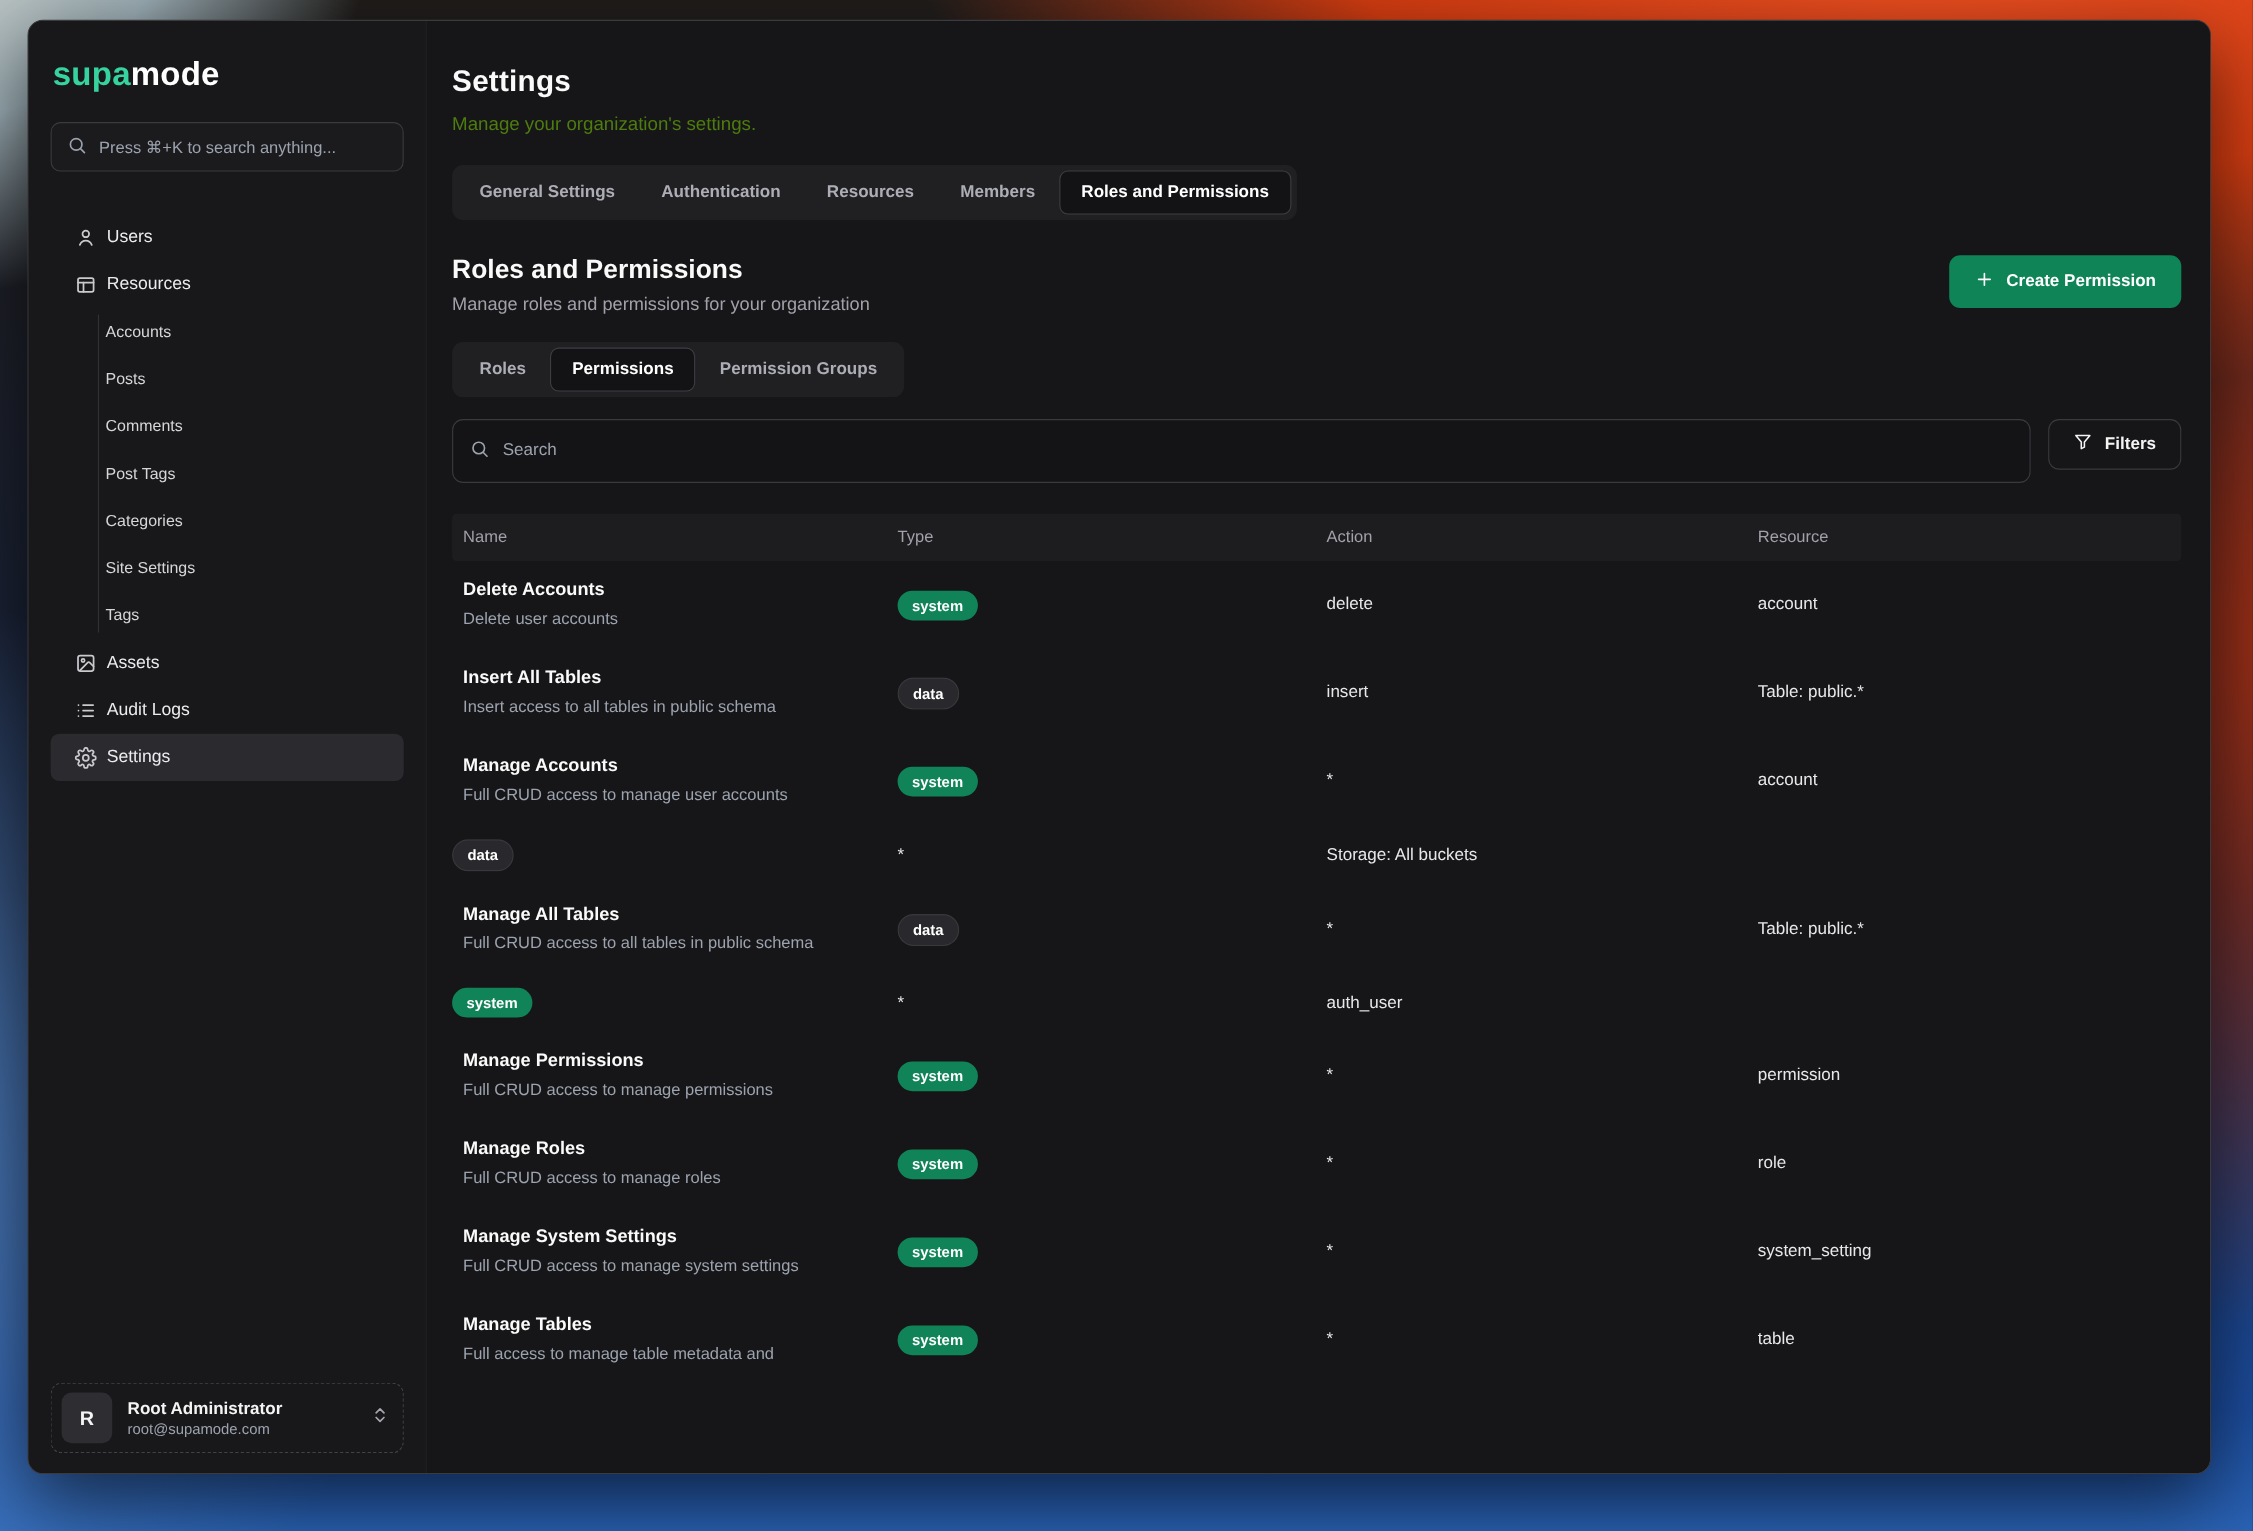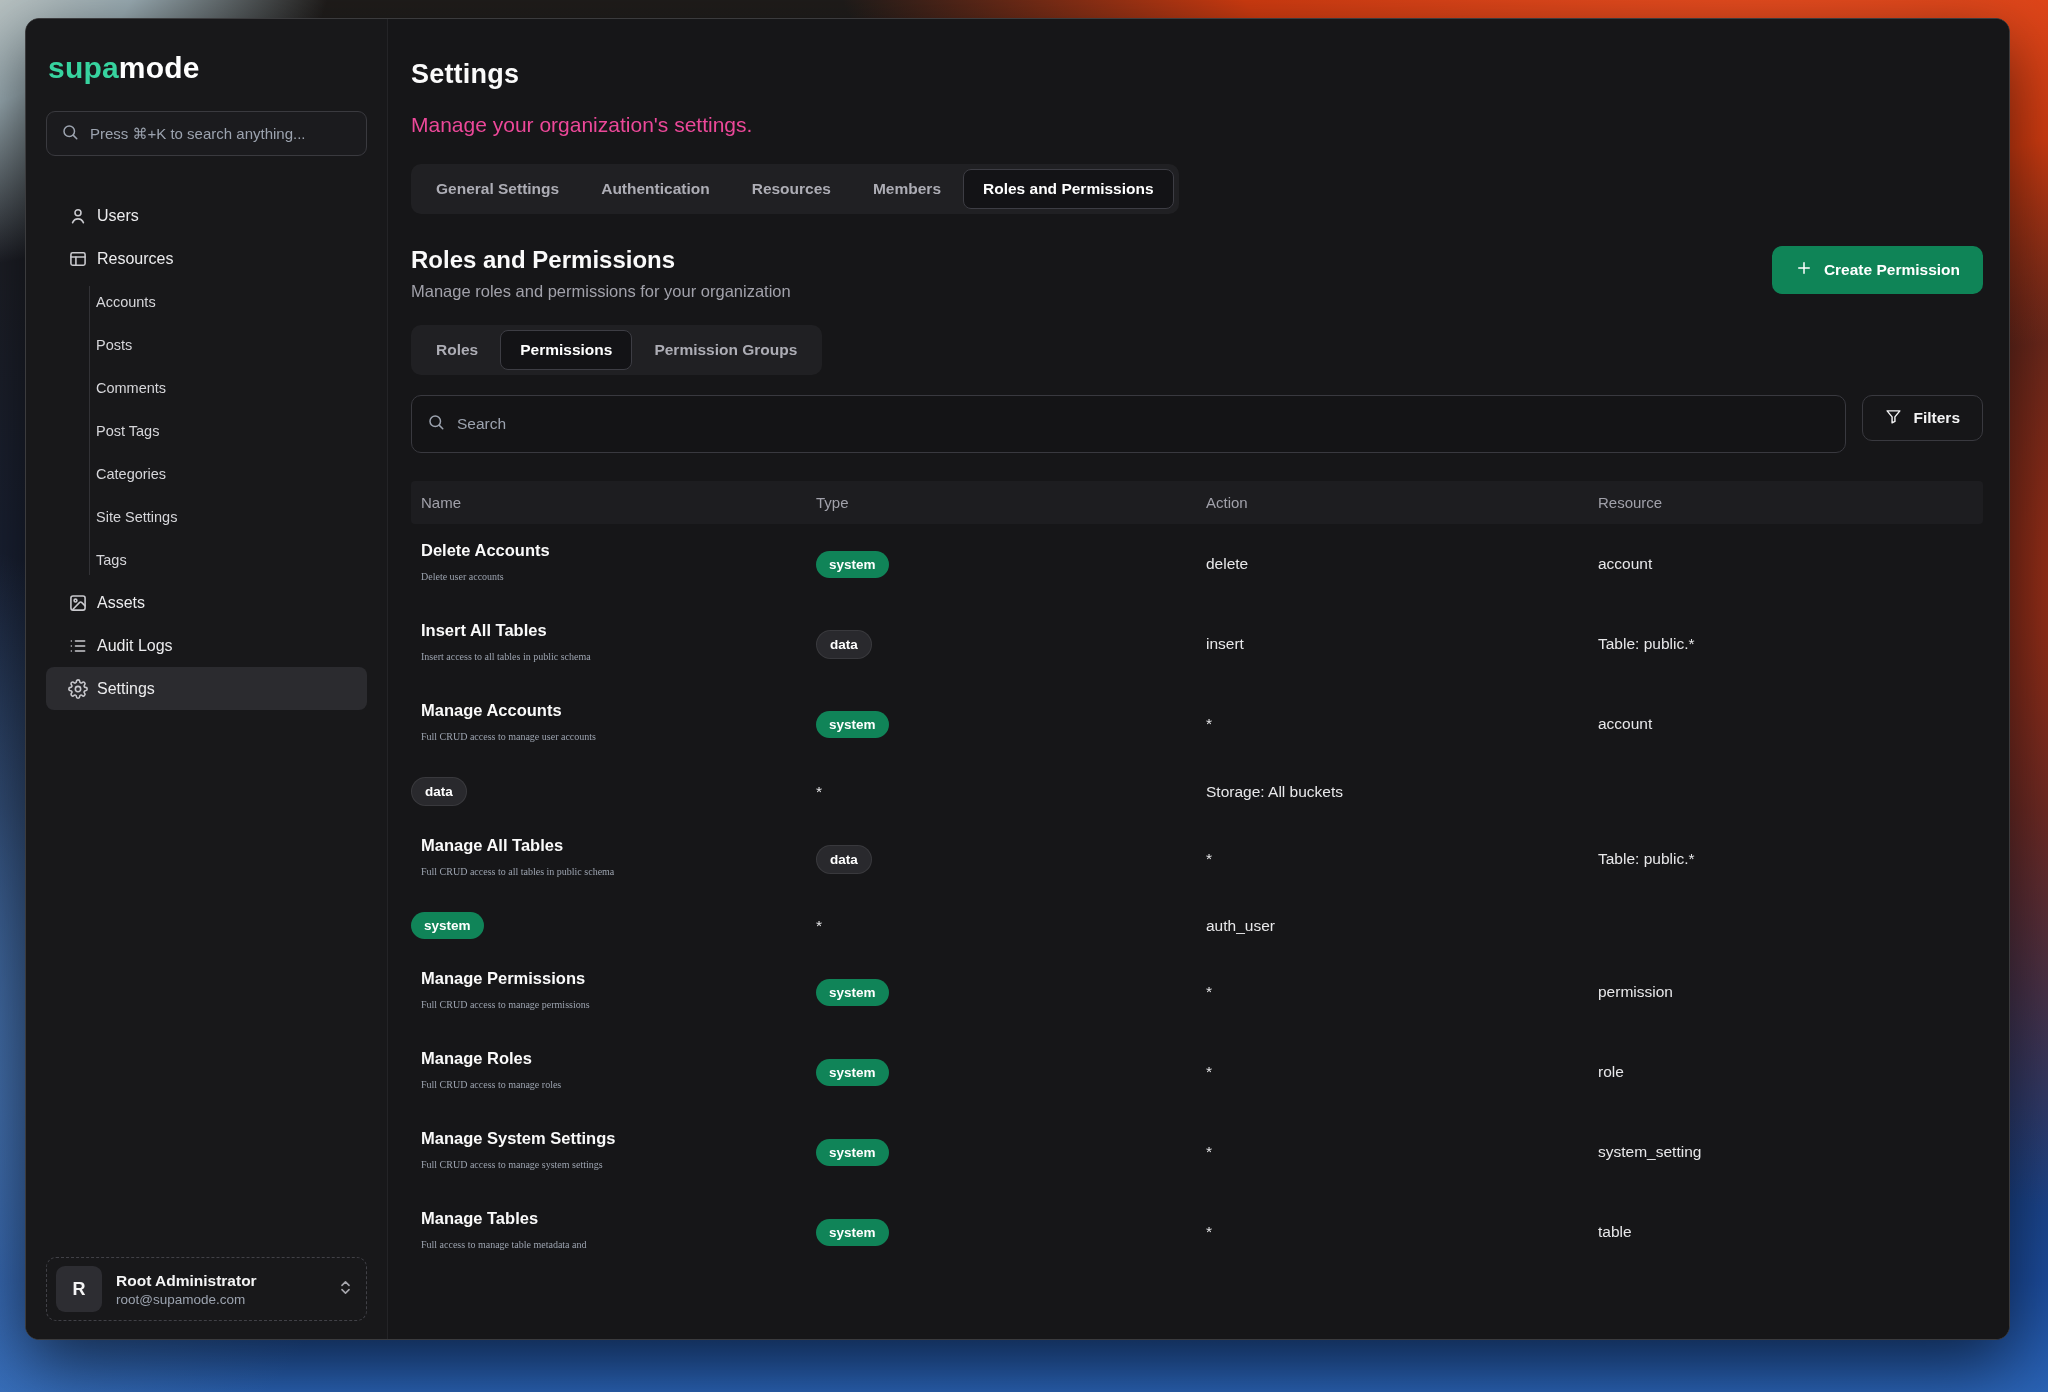--- a/index.html
+++ b/index.html
@@ -50,21 +50,21 @@
     display:flex; align-items:center; gap:14px; padding:0 12px 0 9px;
   }
   .avatar { width:46px; height:46px; border-radius:9px; background:#2d2d32; color:#f4f4f5; font-size:18px; font-weight:600; display:flex; align-items:center; justify-content:center; }
   .user-meta { flex:1; display:flex; flex-direction:column; gap:2px; }
   .user-name { font-size:15.5px; font-weight:700; color:#f4f4f5; }
   .user-email { font-size:13.5px; color:#9ca3af; }
   .chev-updown { color:#a6a6ad; }
   
   .main { flex:1; padding:40px 26px 0 23px; overflow:hidden; background:#161618; }
   h1.page-title { font-size:27px; font-weight:700; color:#fafafa; letter-spacing:0.2px; }
-  .page-sub { margin-top:23px; font-size:21px; color:#ec4899; }
+  .page-sub { margin-top:13px; font-size:17px; color:#4d7c0f; }
   .tabbar { display:inline-flex; align-items:center; background:#202023; border-radius:10px; padding:5px; margin-top:27px; gap:2px; }
   .tab { padding:10px 19px; font-size:15.5px; font-weight:600; color:#adadb5; border-radius:8px; border:1px solid transparent; cursor:default; white-space:nowrap; }
   .tab.active { background:#131316; color:#ffffff; border-color:#3d3d44; }
   .section-head { display:flex; align-items:flex-start; justify-content:space-between; margin-top:32px; }
   h2.section-title { font-size:24px; font-weight:700; color:#fafafa; }
   .section-sub { margin-top:8px; font-size:16.5px; color:#a1a1aa; }
   .btn-primary {
     display:flex; align-items:center; gap:11px; height:48px; padding:0 23px;
     background:#0f8457; color:#fff; border:none; border-radius:10px;
     font-size:15.5px; font-weight:600; font-family:inherit; cursor:pointer;
@@ -86,21 +86,21 @@
     display:grid; grid-template-columns:405px 390px 392px 1fr; align-items:center;
     background:#1d1d20; border-radius:4px; height:43px; color:#a1a1aa; font-size:15px; font-weight:500;
   }
   .thead .th:first-child { padding-left:10px; }
   .trow {
     display:grid; grid-template-columns:405px 390px 392px 1fr; align-items:center;
     padding:13px 0;
   }
   .trow .cell-name { padding-left:10px; max-width:380px; }
   .row-title { font-size:16.5px; font-weight:600; color:#fafafa; line-height:26px; }
-  .row-desc { font-size:10px; color:#9ca3af; line-height:28px; max-width:368px;font-family:Liberation Serif, serif; }
+  .row-desc { font-size:15px; color:#9ca3af; line-height:28px; max-width:368px; }
   .badge { display:inline-block; padding:6px 13px; border-radius:999px; font-size:13.5px; font-weight:700; color:#fff; }
   .badge.system { background:#108458; }
   .badge.data { background:#29292d; border:1px solid rgba(255,255,255,0.08); }
   .cell-plain { font-size:15.5px; color:#e8e8ea; }
 </style>
 </head>
 <body>
 
 <div class="window">
 

